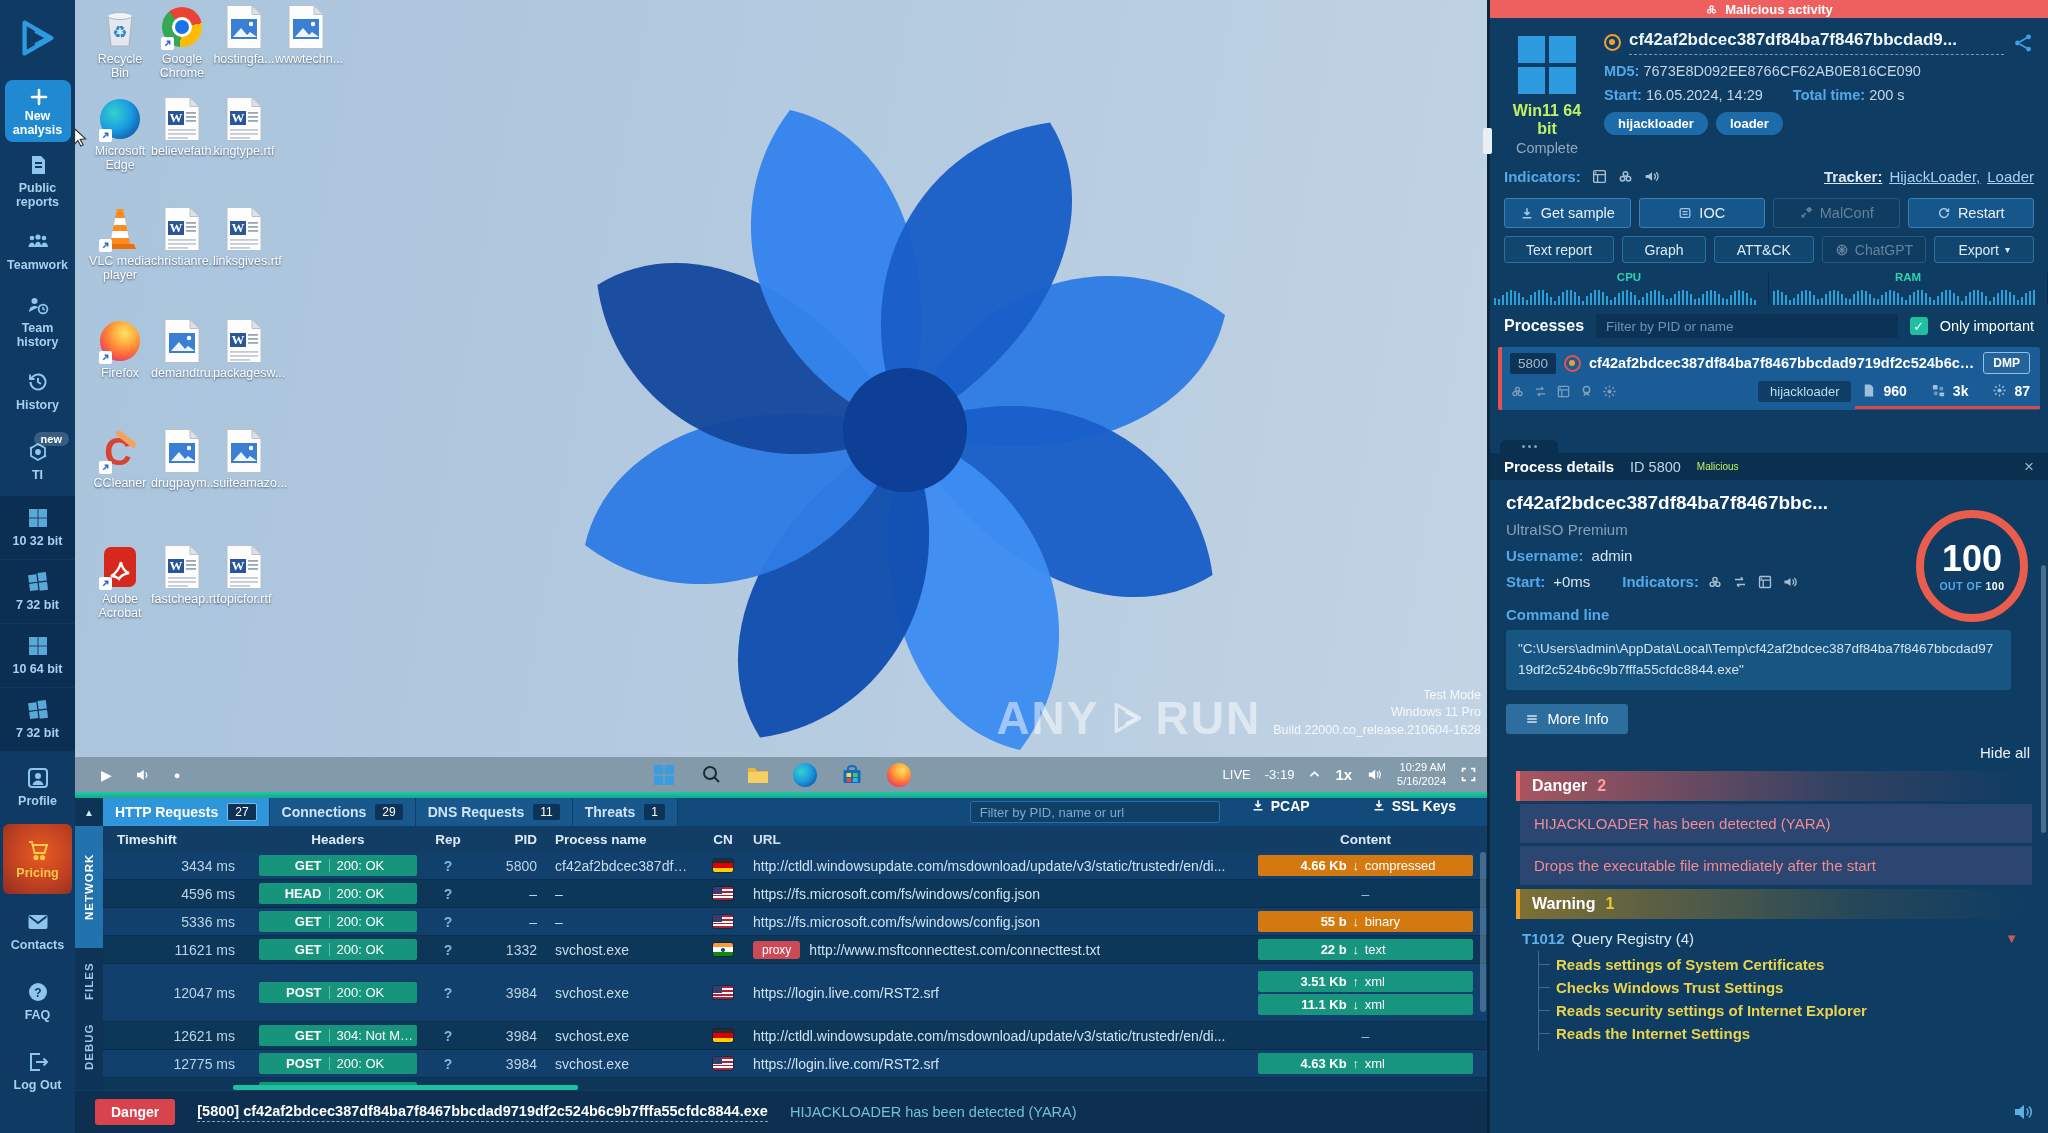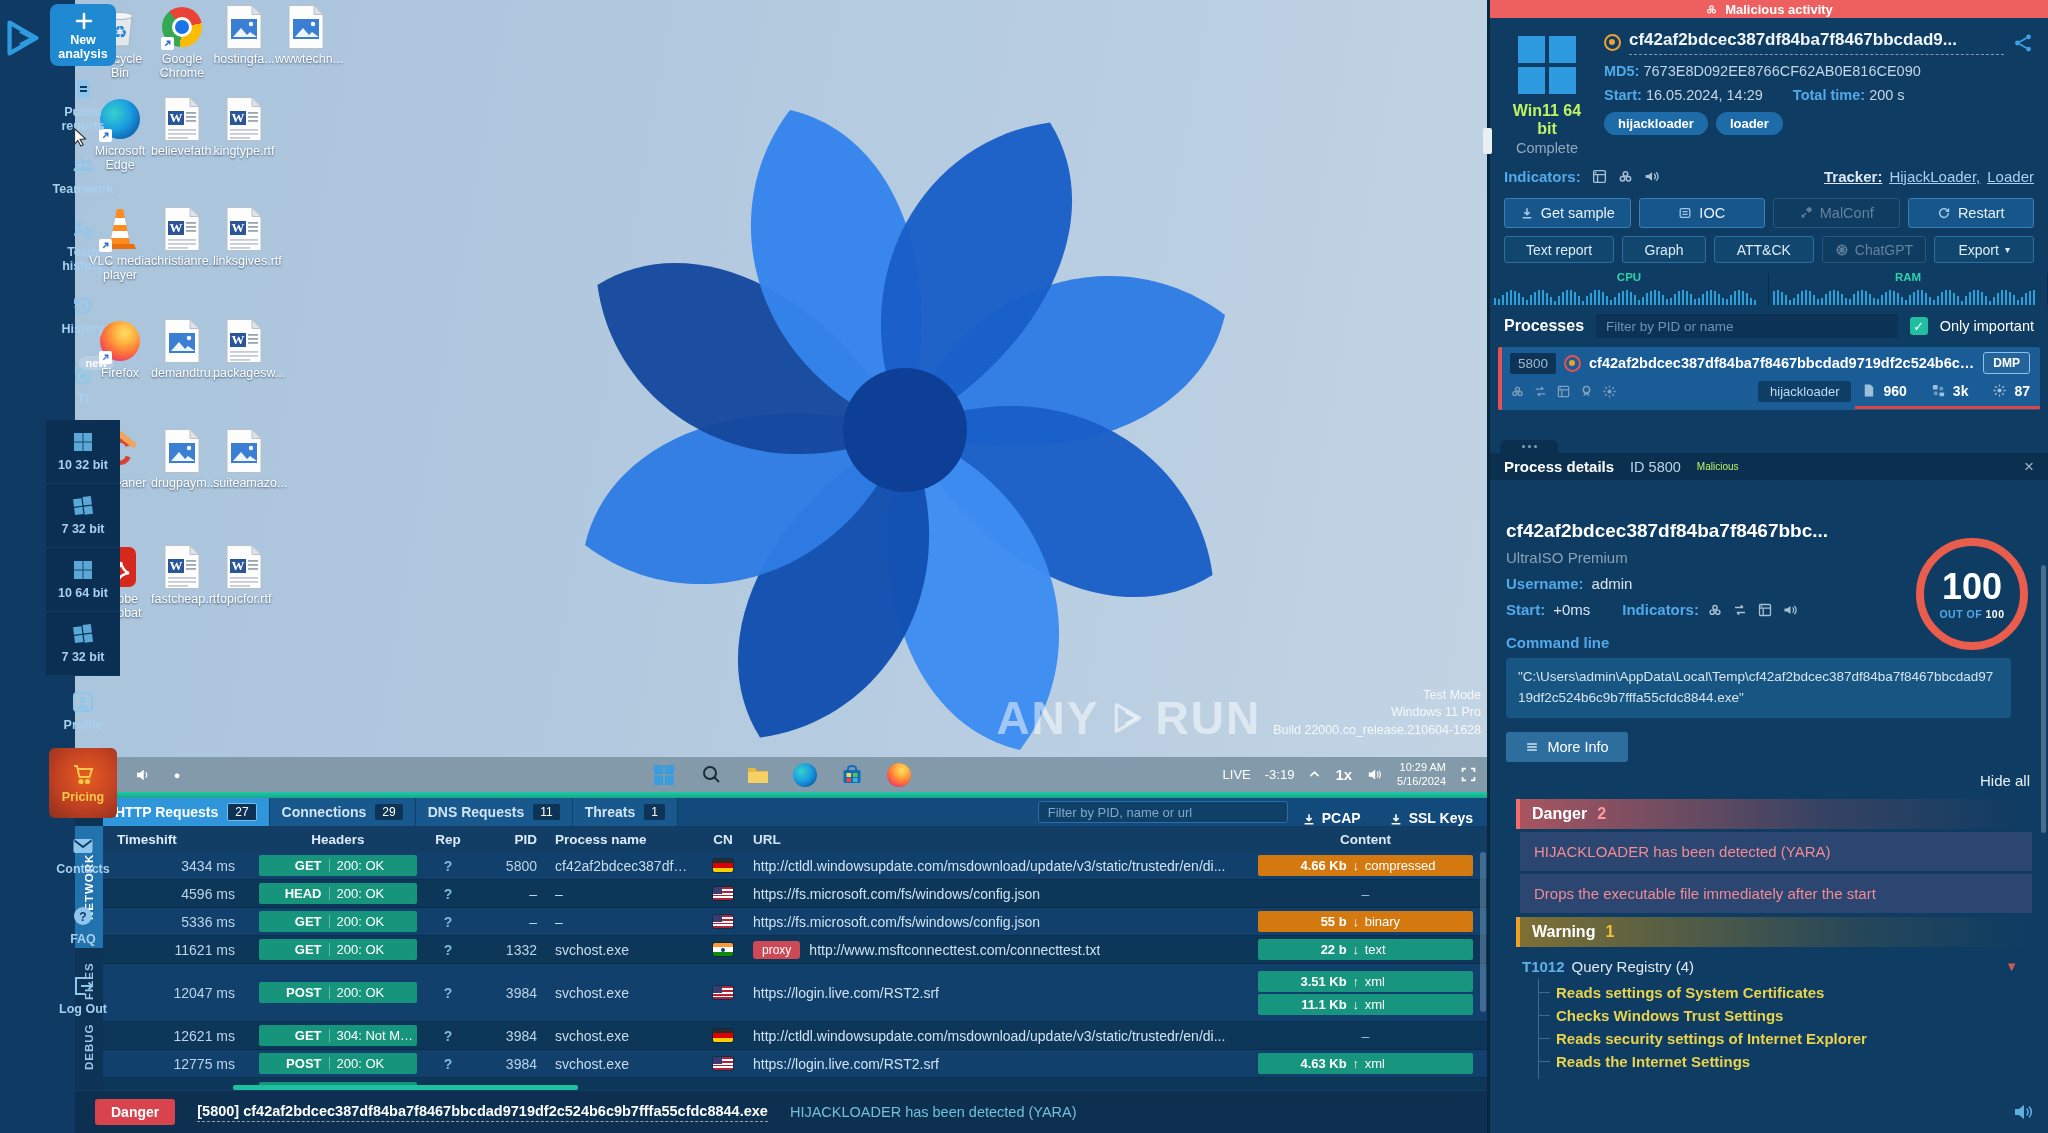--- a/index.html
+++ b/index.html
@@ -2,21 +2,21 @@
 <html><head>
 <meta charset="utf-8">
 <style>
   * { margin:0; padding:0; box-sizing:border-box; }
   html,body { width:2048px; height:1133px; overflow:hidden; background:#09263f;
               font-family:"Liberation Sans", sans-serif; }
   .app { position:relative; width:2048px; height:1133px; background:#0a2c4c; }
 
   
   .sidebar { position:absolute; left:0; top:0; width:75px; height:1133px;
-             background:#0e3a63; display:flex; z-index:30; }
+             background:#0e3a63; display:flex; flex-direction:column; z-index:30; }
   .sb-logo { height:76px; display:flex; align-items:center; justify-content:center; }
   .sb-item { height:70px; display:flex; flex-direction:column; align-items:center;
              justify-content:center; gap:4px; color:#8fc6ec; cursor:pointer; position:relative; }
   .sb-item .lbl { font-size:12.5px; font-weight:bold; color:#a8d0ee; text-align:center; line-height:1.15; }
   .sb-item svg { width:24px; height:24px; }
   .sb-item.active-blue { padding:4px; }
   .sb-item.active-blue .inner { background:#1f8ad2; border-radius:8px; width:66px; height:62px;
       display:flex; flex-direction:column; align-items:center; justify-content:center; gap:2px; }
   .sb-item.active-blue .lbl { color:#fff; }
   .sb-item.active-blue svg { color:#fff; }
@@ -73,22 +73,22 @@
                  justify-content:center; font-size:10px; cursor:pointer; }
   .nt-tab { display:flex; align-items:center; gap:9px; padding:0 12px; background:#19588c;
             color:#cfe4f6; font-size:14px; font-weight:bold; border-right:1px solid #0f406b; cursor:pointer; }
   .nt-tab .cnt { background:#0d3457; border-radius:2px; padding:1px 7px; font-size:12px; color:#fff; font-weight:normal; }
   .nt-tab.active { background:#2f96dc; color:#fff; }
   .nt-tab.active .cnt { background:#0c3154; border:1px solid #79bce8; }
   .nt-spacer { flex:1; }
   .nt-filter { align-self:center; width:250px; height:22px; background:#0f4068; border:1px solid #2a6ea6;
                border-radius:3px; color:#cfe4f6; font-size:13px; padding:0 9px; outline:none; }
   .nt-filter::placeholder { color:#7fa8c9; }
-  .nt-btn { display:flex; align-items:flex-end; gap:6px; color:#fff; font-size:14px; font-weight:bold;
-            padding:0 14px; cursor:pointer; }
+  .nt-btn { display:flex; align-items:flex-start; gap:6px; color:#fff; font-size:14px; font-weight:bold;
+            padding:0 31px; cursor:pointer; }
   .nt-btn svg { width:14px; height:14px; color:#fff; }
   .net-body { display:flex; height:264px; }
   .net-side { width:28px; display:flex; flex-direction:column; background:#0d3457; }
   .ns-tab { writing-mode:vertical-rl; transform:rotate(180deg); display:flex; align-items:center;
             justify-content:center; font-size:11.5px; font-weight:bold; letter-spacing:1px;
             color:#9fc6e6; cursor:pointer; }
   .ns-tab.active { background:#2272ae; color:#fff; }
   .net-table { flex:1; position:relative; overflow:hidden; }
   .nrow, .nhead { display:grid; grid-template-columns:150px 170px 50px 70px 150px 60px 1fr 215px;
                   align-items:center; padding-right:14px; }
@@ -225,21 +225,21 @@
 
   .pd { position:absolute; left:0; right:0; top:440px; bottom:0; }
   .pd-handle { width:58px; height:13px; background:#0a2f4f; border-radius:6px 6px 0 0; margin-left:10px;
                display:flex; align-items:center; justify-content:center; gap:3px; cursor:pointer; }
   .pd-handle i { width:3px; height:3px; border-radius:50%; background:#7fa0c0; }
   .pd-head { height:27px; background:#0a2f4f; display:flex; align-items:center; gap:16px; padding:0 14px; }
   .pd-head .t1 { color:#fff; font-size:15px; font-weight:bold; }
   .pd-head .t2 { color:#bcd4e8; font-size:14.5px; }
   .pd-head .t3 { color:#bef264; font-size:10px; }
   .pd-close { margin-left:auto; color:#9fb8cc; font-size:17px; cursor:pointer; }
-  .pd-body { position:relative; padding:12px 16px 0;margin-top:28px; }
+  .pd-body { position:relative; padding:12px 16px 0; }
   .pd-name { color:#fff; font-size:19px; font-weight:bold; white-space:nowrap; overflow:hidden; max-width:400px; }
   .pd-prod { color:#8ba1b5; font-size:15px; margin-top:7px; }
   .pd-line { margin-top:9px; font-size:15px; color:#d8e4f0; display:flex; align-items:center; gap:8px; }
   .pd-line .lb { color:#53a9e8; font-weight:bold; }
   .pd-line .sp { width:16px; }
   .pd-line .ind-icons svg { width:16px; height:16px; }
   .score { position:absolute; right:20px; top:30px; width:112px; height:112px; border:8px solid #ea5c4b;
            border-radius:50%; display:flex; flex-direction:column; align-items:center; justify-content:center; }
   .score .big { color:#fff; font-size:36px; font-weight:bold; line-height:1; }
   .score .sub { font-size:10.5px; margin-top:3px; letter-spacing:.5px; }

